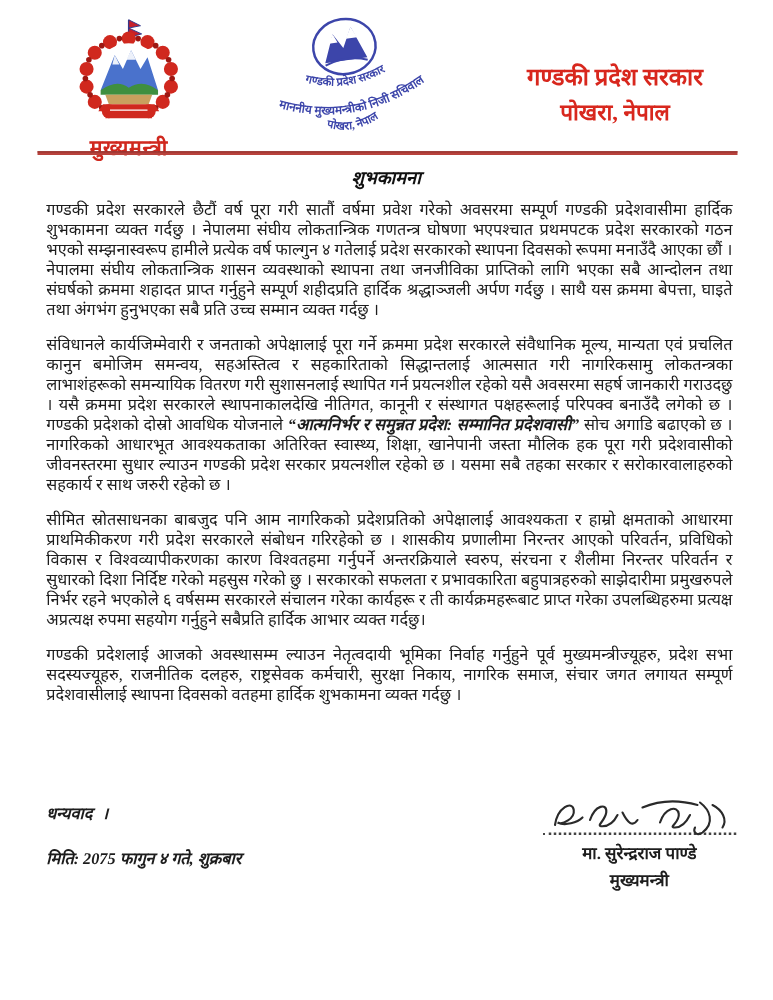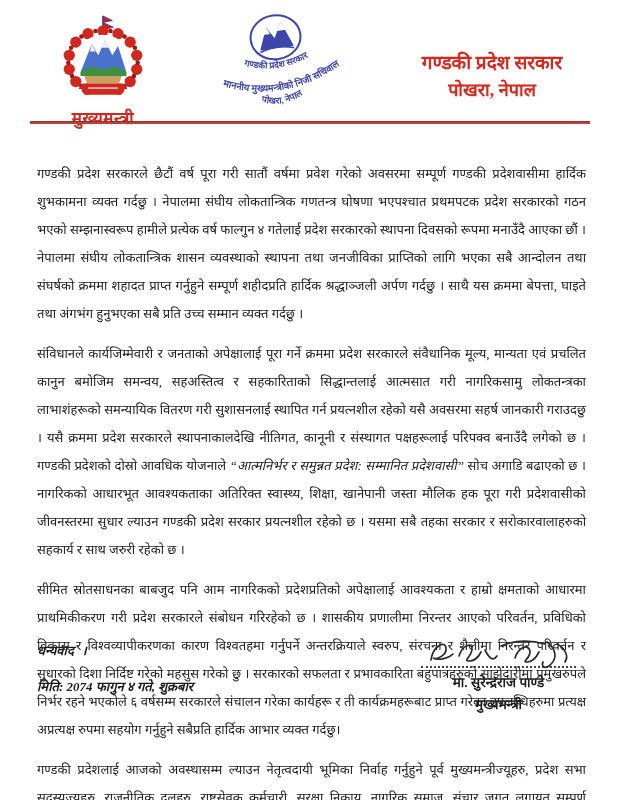--- a/index.html
+++ b/index.html
@@ -65,46 +65,46 @@
     font-weight: bold;
     font-style: italic;
     color: #111;
   }
   .body-text {
     position: absolute;
     left: 37px; right: 32px; top: 160px;
   }
   .body-text p {
     font-size: 13px;
-    line-height: 28px;
+    line-height: 16px;
     text-align: justify;
     margin-bottom: 12px;
     color: #1d1d1d;
   }
-  .quote { font-weight: normal; font-style: italic; }
+  .quote { font-weight: bold; font-style: italic; }
 
   
   .thanks {
     position: absolute;
     left: 37px; top: 641px;
     font-size: 13px;
     font-weight: bold;
     font-style: italic;
     font-family: Liberation Mono, monospace;
   }
   .date-line {
     position: absolute;
     left: 37px; top: 677px;
     font-size: 13px;
     font-weight: bold;
     font-style: italic;
   }
   .signature-block {
     position: absolute;
-    right: 27px; top: 634px;
+    right: 14px; top: 634px;
     width: 185px;
     text-align: center;
   }
   .signature-scrawl {
     position: relative;
     width: 160px;
     height: 38px;
     margin: 0 auto;
   }
   .dotted-line {
@@ -201,30 +201,31 @@
     </svg>
   </div>
 
   <div class="org-block">
     <div class="org-name">गण्डकी प्रदेश सरकार</div>
     <div class="org-location">पोखरा, नेपाल</div>
   </div>
 
   <div class="red-rule"></div>
 
+  <div class="letter-title">शुभकामना</div>
 
   <div class="body-text">
     <p>गण्डकी प्रदेश सरकारले छैटौं वर्ष पूरा गरी सातौं वर्षमा प्रवेश गरेको अवसरमा सम्पूर्ण गण्डकी प्रदेशवासीमा हार्दिक शुभकामना व्यक्त गर्दछु । नेपालमा संघीय लोकतान्त्रिक गणतन्त्र घोषणा भएपश्चात प्रथमपटक प्रदेश सरकारको गठन भएको सम्झनास्वरूप हामीले प्रत्येक वर्ष फाल्गुन ४ गतेलाई प्रदेश सरकारको स्थापना दिवसको रूपमा मनाउँदै आएका छौं । नेपालमा संघीय लोकतान्त्रिक शासन व्यवस्थाको स्थापना तथा जनजीविका प्राप्तिको लागि भएका सबै आन्दोलन तथा संघर्षको क्रममा शहादत प्राप्त गर्नुहुने सम्पूर्ण शहीदप्रति हार्दिक श्रद्धाञ्जली अर्पण गर्दछु । साथै यस क्रममा बेपत्ता, घाइते तथा अंगभंग हुनुभएका सबै प्रति उच्च सम्मान व्यक्त गर्दछु ।</p>
     <p><span>संविधानले कार्यजिम्मेवारी र जनताको अपेक्षालाई पूरा गर्ने क्रममा प्रदेश सरकारले संवैधानिक मूल्य, मान्यता एवं प्रचलित कानुन बमोजिम समन्वय, सहअस्तित्व र सहकारिताको सिद्धान्तलाई आत्मसात गरी नागरिकसामु लोकतन्त्रका लाभाशंहरूको समन्यायिक वितरण गरी सुशासनलाई स्थापित गर्न प्रयत्नशील रहेको यसै अवसरमा सहर्ष जानकारी गराउदछु । यसै क्रममा प्रदेश सरकारले स्थापनाकालदेखि नीतिगत, कानूनी र संस्थागत पक्षहरूलाई परिपक्व बनाउँदै लगेको छ । गण्डकी प्रदेशको दोस्रो आवधिक योजनाले </span><span class="quote">“आत्मनिर्भर र समुन्नत प्रदेश: सम्मानित प्रदेशवासी”</span><span> सोच अगाडि बढाएको छ । नागरिकको आधारभूत आवश्यकताका अतिरिक्त स्वास्थ्य, शिक्षा, खानेपानी जस्ता मौलिक हक पूरा गरी प्रदेशवासीको जीवनस्तरमा सुधार ल्याउन गण्डकी प्रदेश सरकार प्रयत्नशील रहेको छ । यसमा सबै तहका सरकार र सरोकारवालाहरुको सहकार्य र साथ जरुरी रहेको छ ।</span></p>
     <p>सीमित स्रोतसाधनका बाबजुद पनि आम नागरिकको प्रदेशप्रतिको अपेक्षालाई आवश्यकता र हाम्रो क्षमताको आधारमा प्राथमिकीकरण गरी प्रदेश सरकारले संबोधन गरिरहेको छ । शासकीय प्रणालीमा निरन्तर आएको परिवर्तन, प्रविधिको विकास र विश्वव्यापीकरणका कारण विश्वतहमा गर्नुपर्ने अन्तरक्रियाले स्वरुप, संरचना र शैलीमा निरन्तर परिवर्तन र सुधारको दिशा निर्दिष्ट गरेको महसुस गरेको छु । सरकारको सफलता र प्रभावकारिता बहुपात्रहरुको साझेदारीमा प्रमुखरुपले निर्भर रहने भएकोले ६ वर्षसम्म सरकारले संचालन गरेका कार्यहरू र ती कार्यक्रमहरूबाट प्राप्त गरेका उपलब्धिहरुमा प्रत्यक्ष अप्रत्यक्ष रुपमा सहयोग गर्नुहुने सबैप्रति हार्दिक आभार व्यक्त गर्दछु।</p>
     <p>गण्डकी प्रदेशलाई आजको अवस्थासम्म ल्याउन नेतृत्वदायी भूमिका निर्वाह गर्नुहुने पूर्व मुख्यमन्त्रीज्यूहरु, प्रदेश सभा सदस्यज्यूहरु, राजनीतिक दलहरु, राष्ट्रसेवक कर्मचारी, सुरक्षा निकाय, नागरिक समाज, संचार जगत लगायत सम्पूर्ण प्रदेशवासीलाई स्थापना दिवसको वतहमा हार्दिक शुभकामना व्यक्त गर्दछु ।</p>
   </div>
 
   <div class="thanks">धन्यवाद ।</div>
-  <div class="date-line">मिति: 2074 फागुन ४ गते, शुक्रबार</div>
+  <div class="date-line">मिति: 2075 फागुन ४ गते, शुक्रबार</div>
 
   <div class="signature-block">
     <div class="signature-scrawl">
       <svg width="160" height="38" viewBox="0 0 160 38">
         <g fill="none" stroke="#2a2a2a" stroke-width="1.7" stroke-linecap="round">
           <path d="M12,26 C14,12 26,6 27,14 C28,21 18,26 14,24 C20,27 30,24 34,20"></path>
           <path d="M40,22 C44,10 54,8 53,16 C52,23 44,27 50,27 C56,27 60,22 62,18"></path>
           <path d="M66,16 C70,24 74,28 78,22"></path>
           <path d="M82,12 C96,6 112,6 126,10"></path>
           <path d="M96,24 C100,12 110,10 111,17 C112,24 102,28 108,28 C114,28 118,22 120,18"></path>

